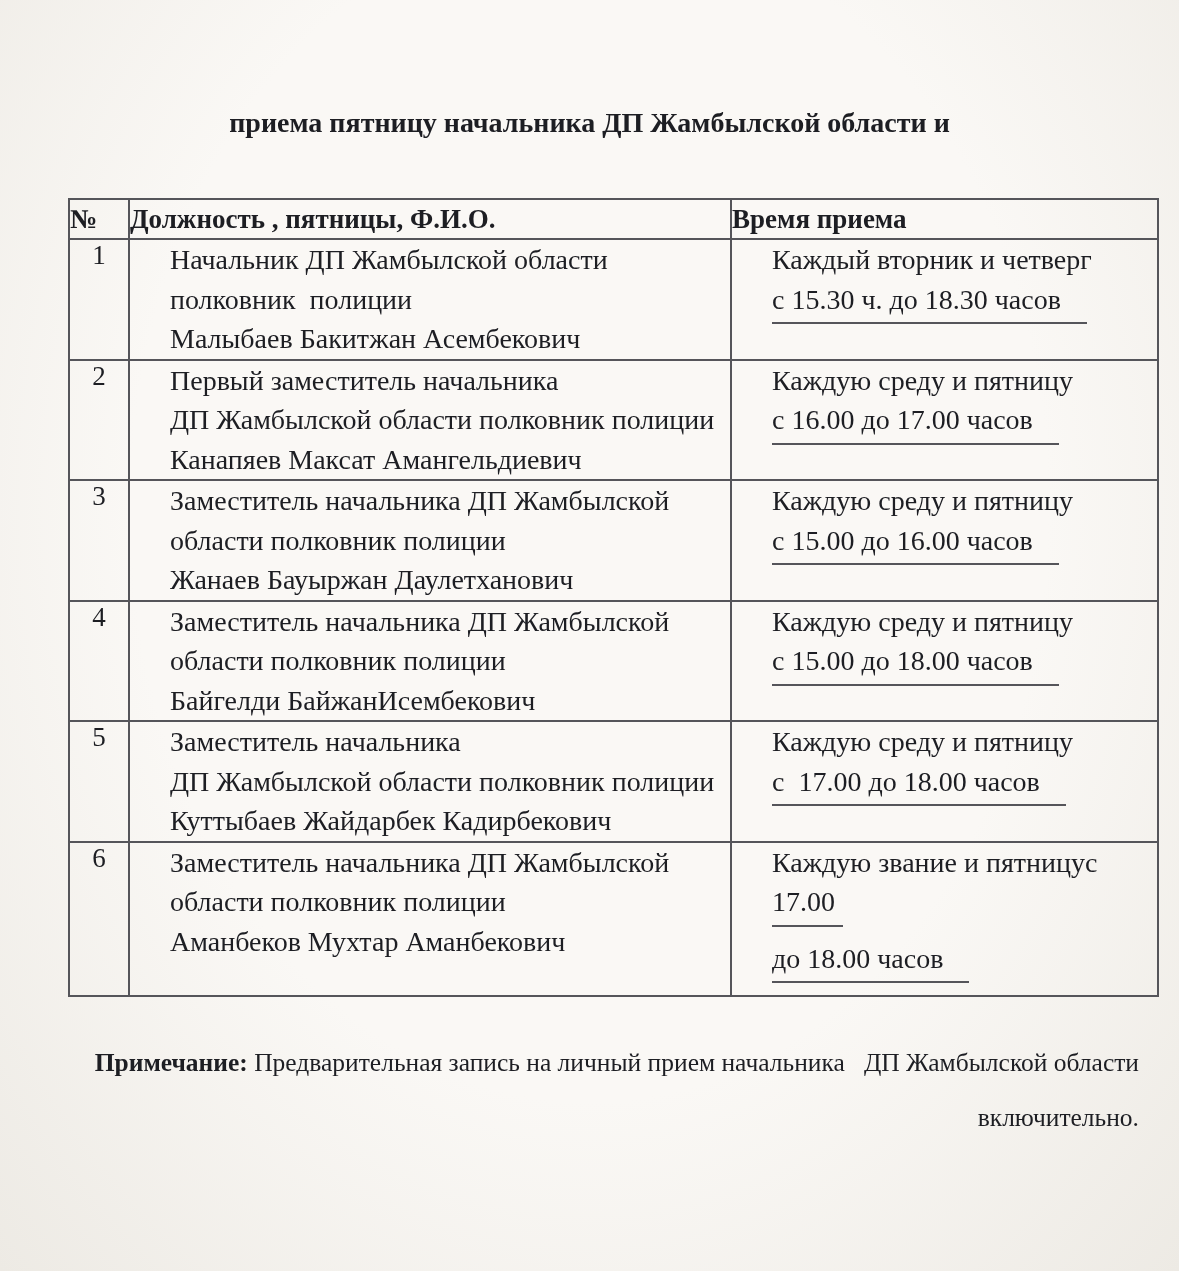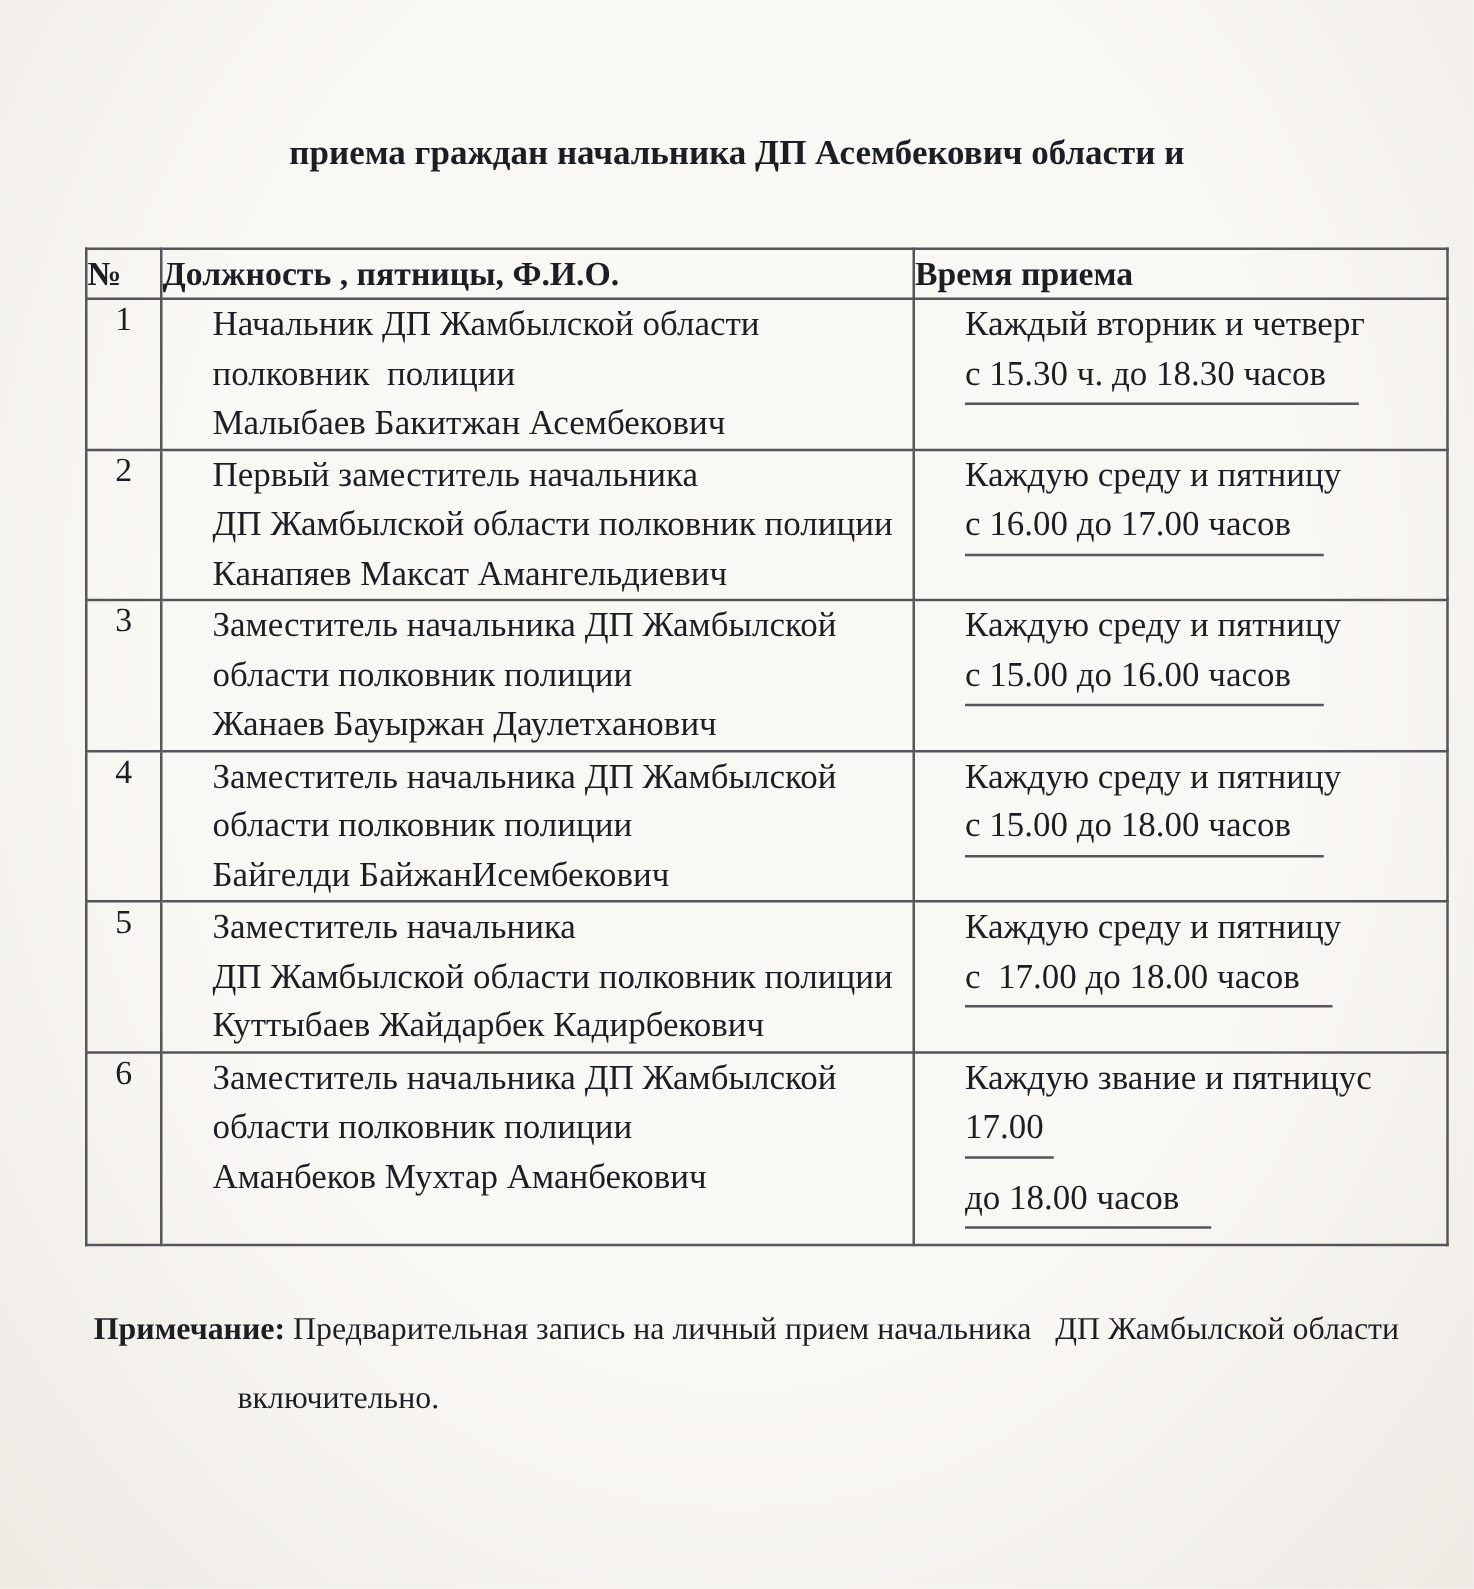--- a/index.html
+++ b/index.html
@@ -78,31 +78,31 @@
   }
   .u-short {
     padding-right: 8px;
   }
   
   .note {
     margin: 38px 40px 0 75px;
     font-size: 25.5px;
     line-height: 55px;
   }
-  .note .nline { white-space: pre-wrap; }
+  .note .nline { white-space: pre-wrap; text-align: right; }
   .note .indent { padding-left: 115px; }
   .note .lbl { font-weight: bold; }
 </style>
 </head>
 <body>
 
 <div class="sheet">
 
   <div class="title-block">
-    <div class="t2">приема граждан начальника ДП Асембекович области и</div>
+    <div class="t2">приема пятницу начальника ДП Жамбылской области и</div>
   </div>
 
   <table class="sched">
     <colgroup>
         <col class="c-num">
         <col class="c-pos">
         <col class="c-time">
       </colgroup>
 
     <tbody>

